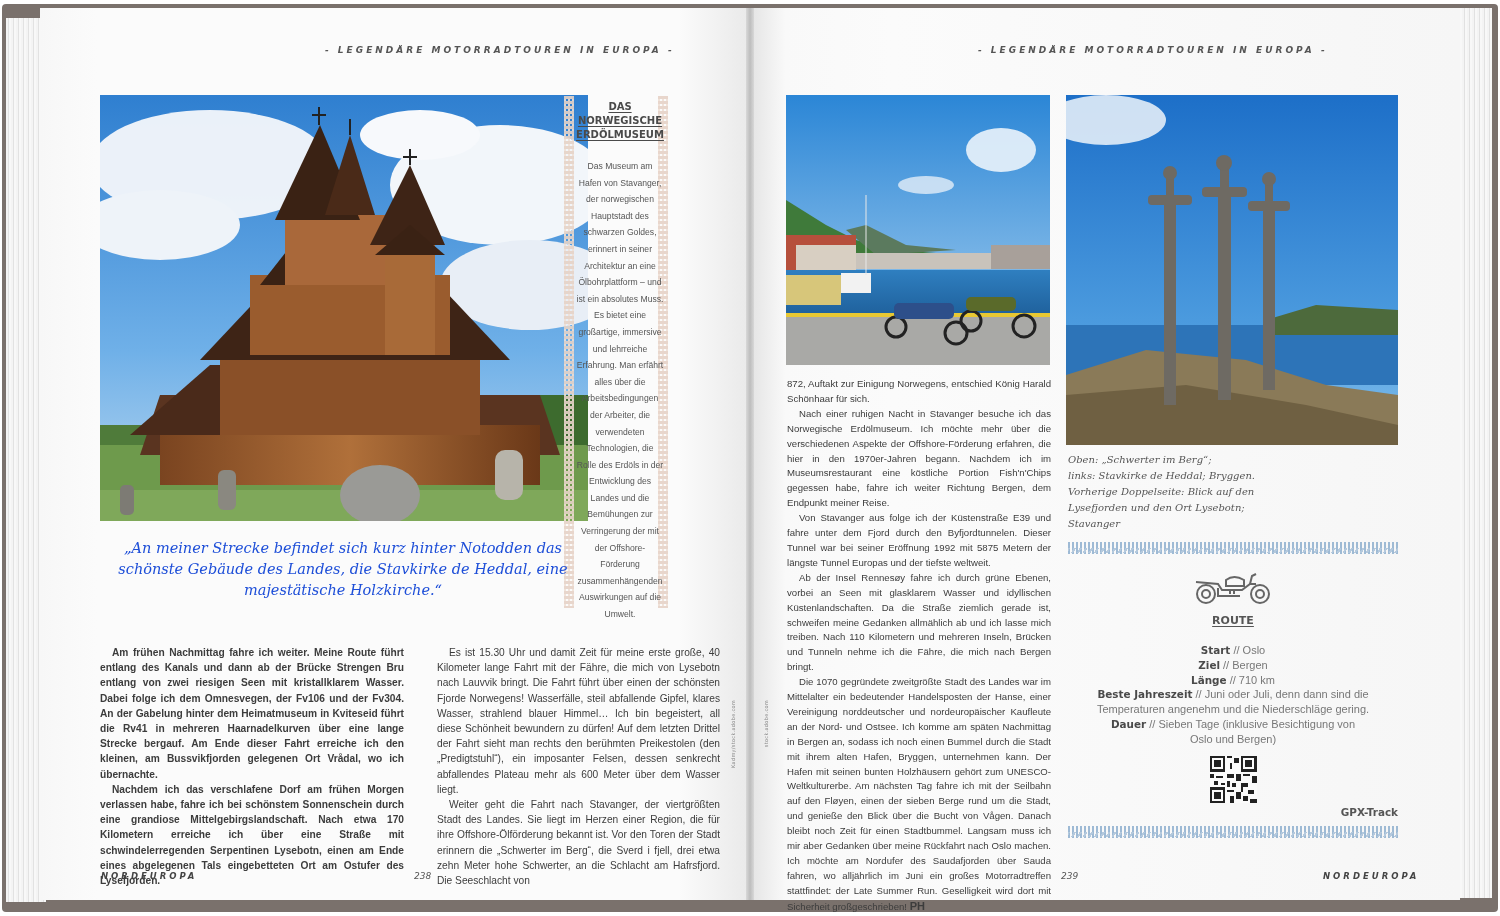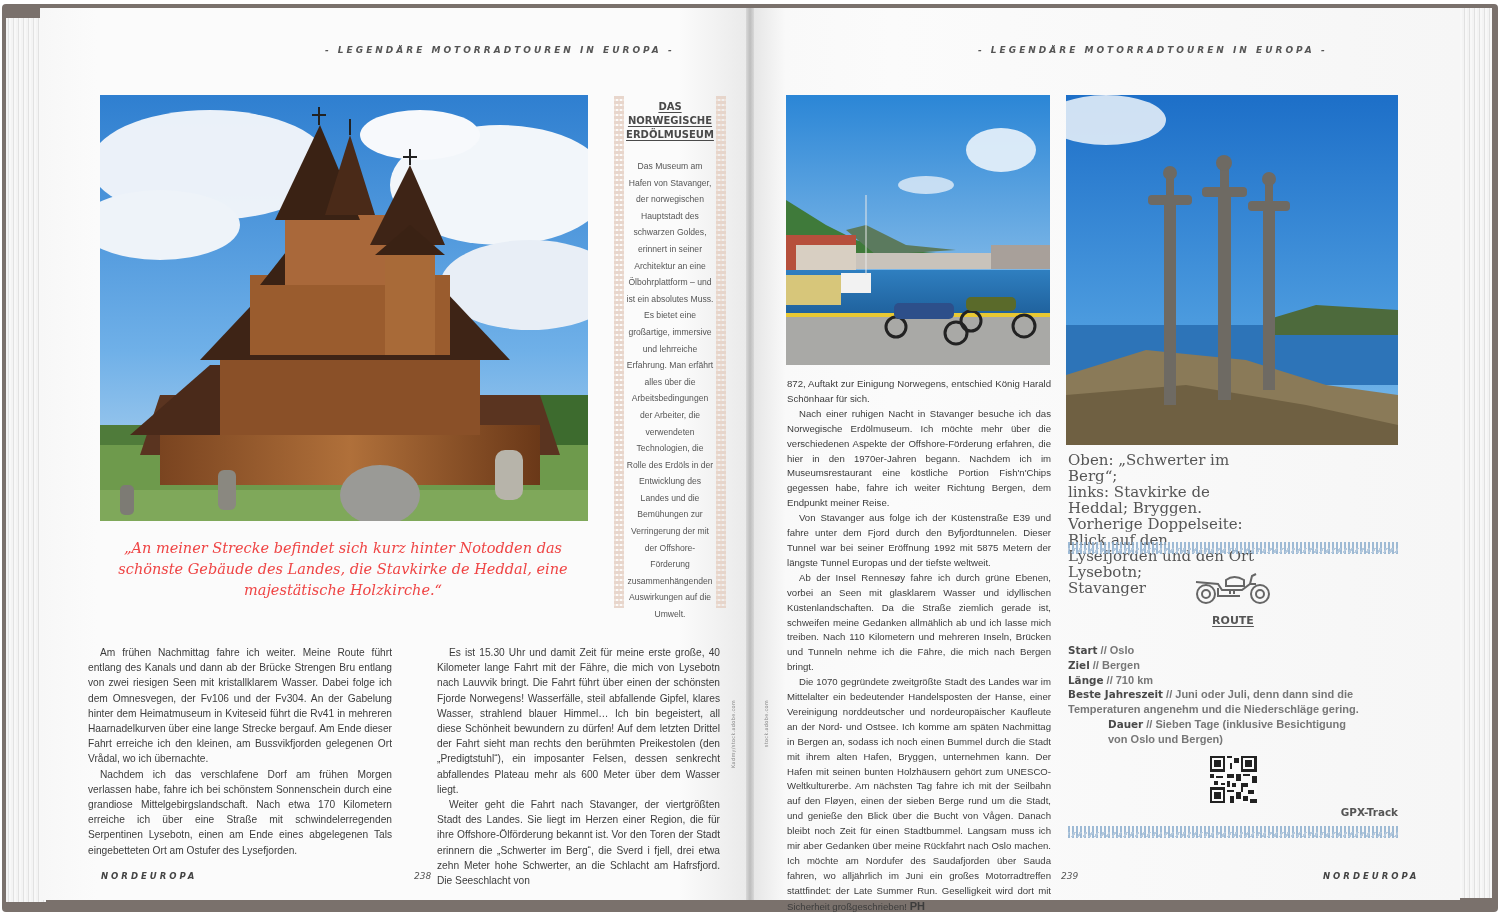--- a/index.html
+++ b/index.html
@@ -22,65 +22,65 @@
   .running-head { position: absolute; top: 45px; font-family: "DejaVu Sans", sans-serif; font-size: 9px;
     letter-spacing: 3px; font-style: italic; font-weight: bold; color: #555; white-space: nowrap; margin-left: 40px; }
   .folio-section { position: absolute; top: 871px; font-size: 8.5px; font-style: italic; font-weight: bold; letter-spacing: 3px; color: #444; }
   .folio-num { position: absolute; top: 871px; font-size: 9px; font-style: italic; color: #555; }
 
   
   .photo { position: absolute; overflow: hidden; }
   .photo svg { width: 100%; height: 100%; display: block; }
 
   
-  .sidebar { position: absolute; left: 614px; top: 96px; width: 112px; height: 512px; }
+  .sidebar { position: absolute; left: 564px; top: 96px; width: 104px; height: 512px; }
   .sidebar .border-l, .sidebar .border-r { position: absolute; top: 0; width: 10px; height: 100%;
     background: repeating-linear-gradient(180deg, #e6d3c7 0 3px, transparent 3px 5px),
                 repeating-linear-gradient(90deg, #efe0d6 0 2px, transparent 2px 4px); opacity: 0.9; }
   .sidebar .border-l { left: 0; }
   .sidebar .border-r { right: 0; }
   .sidebar-title { position: absolute; left: 12px; width: 88px; top: 4px; text-align: center;
     font-size: 10px; font-weight: bold; line-height: 14px; color: #4a4a4a; text-decoration: underline; text-underline-offset: 2px; }
   .sidebar-body { position: absolute; left: 12px; width: 88px; top: 62px; text-align: center;
     font-family: "Liberation Sans", sans-serif; font-size: 8.6px; line-height: 16.6px; color: #555; }
 
   
   .pull-quote { position: absolute; left: 112px; top: 538px; width: 462px; text-align: center;
-    font-family: "DejaVu Serif", serif; font-style: italic; font-size: 14.5px; line-height: 21px; color: #ef4444; }
+    font-family: "DejaVu Serif", serif; font-style: italic; font-size: 14.5px; line-height: 21px; color: #1d4ed8; }
 
   
   .col { position: absolute; font-family: "Liberation Sans", sans-serif; font-size: 10.2px; line-height: 15.2px;
     color: #3c3c3c; text-align: justify; hyphens: manual; }
   .col p { text-indent: 12px; }
   .col p.noindent { text-indent: 0; }
-  .col-1 { left: 88px; top: 645px; width: 304px; }
+  .col-1 { left: 100px; top: 645px; width: 304px; font-weight: bold; }
   .col-2 { left: 437px; top: 645px; width: 283px; }
   .col-3 { left: 787px; top: 377px; width: 264px; font-size: 9.6px; line-height: 14.9px; }
   .col-3 .sig { font-weight: bold; font-size: 11px; }
 
   
   .credit { position: absolute; top: 700px; font-size: 5px; color: #888; writing-mode: vertical-rl; transform: rotate(180deg); white-space: nowrap; letter-spacing: 0.3px; }
 
   
   .caption { position: absolute; left: 1068px; top: 452px; width: 200px; font-family: "DejaVu Serif", serif;
-    font-size: 15px; line-height: 16px; color: #555; }
+    font-style: italic; font-size: 10px; line-height: 16px; color: #555; }
 
   
   .ornament { position: absolute; left: 1068px; width: 330px; height: 12px;
     background: repeating-linear-gradient(90deg, #8fb0cf 0 2px, transparent 2px 4px),
                 repeating-linear-gradient(90deg, transparent 0 30px, #fbfbfb 30px 34px); opacity: 0.85; }
   .ornament::after { content: ""; position: absolute; left: 0; right: 0; top: 6px; height: 5px;
     background: repeating-linear-gradient(120deg, #a9c1d9 0 2px, transparent 2px 5px); }
   .ornament-top { top: 542px; }
   .ornament-bottom { top: 826px; }
   .moto-icon { position: absolute; left: 1192px; top: 570px; width: 84px; height: 36px; }
   .route-title { position: absolute; left: 1068px; width: 330px; top: 614px; text-align: center;
     font-size: 11px; font-weight: bold; color: #555; text-decoration: underline; text-underline-offset: 2px; }
-  .route-list { position: absolute; left: 1068px; width: 330px; top: 643px; 
-    font-family: "Liberation Sans", sans-serif; font-size: 11px; line-height: 14.8px; color: #777; font-weight: bold; }
+  .route-list { position: absolute; left: 1068px; width: 330px; top: 643px; text-align: center;
+    font-family: "Liberation Sans", sans-serif; font-size: 11px; line-height: 14.8px; color: #777; }
   .route-list b { color: #4a4a4a; font-family: "DejaVu Sans", sans-serif; font-size: 10.4px; }
   .qr { position: absolute; left: 1205px; top: 756px; width: 56px; height: 47px; }
   .gpx-label { position: absolute; left: 1068px; width: 330px; top: 806px; text-align: right;
     font-size: 10.4px; font-weight: bold; color: #555; }
 </style>
 </head>
 <body>
 
 <div class="cover"></div>
 <div class="page-edges-left"></div>

